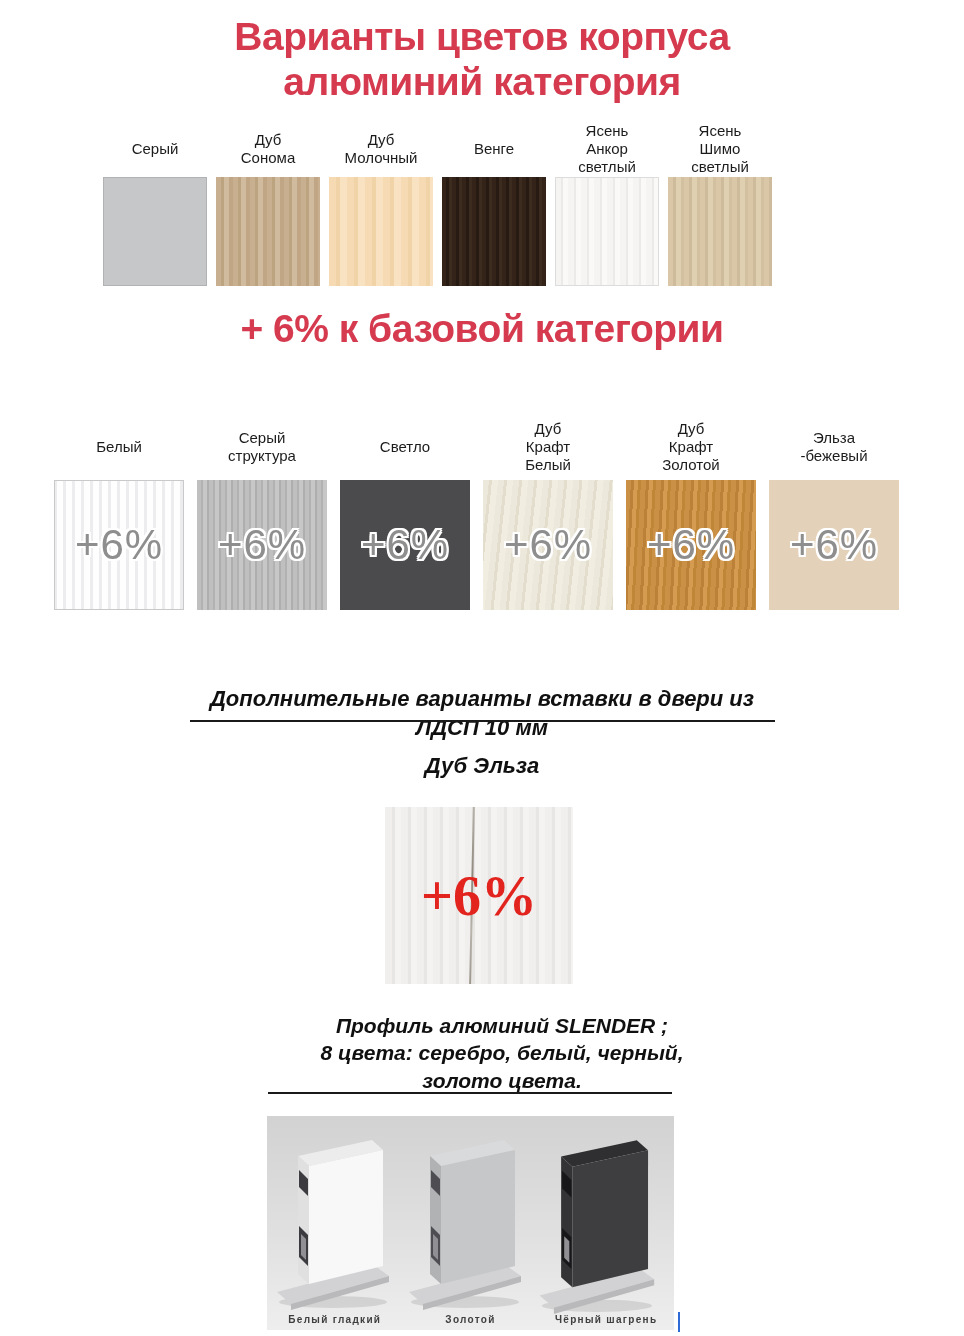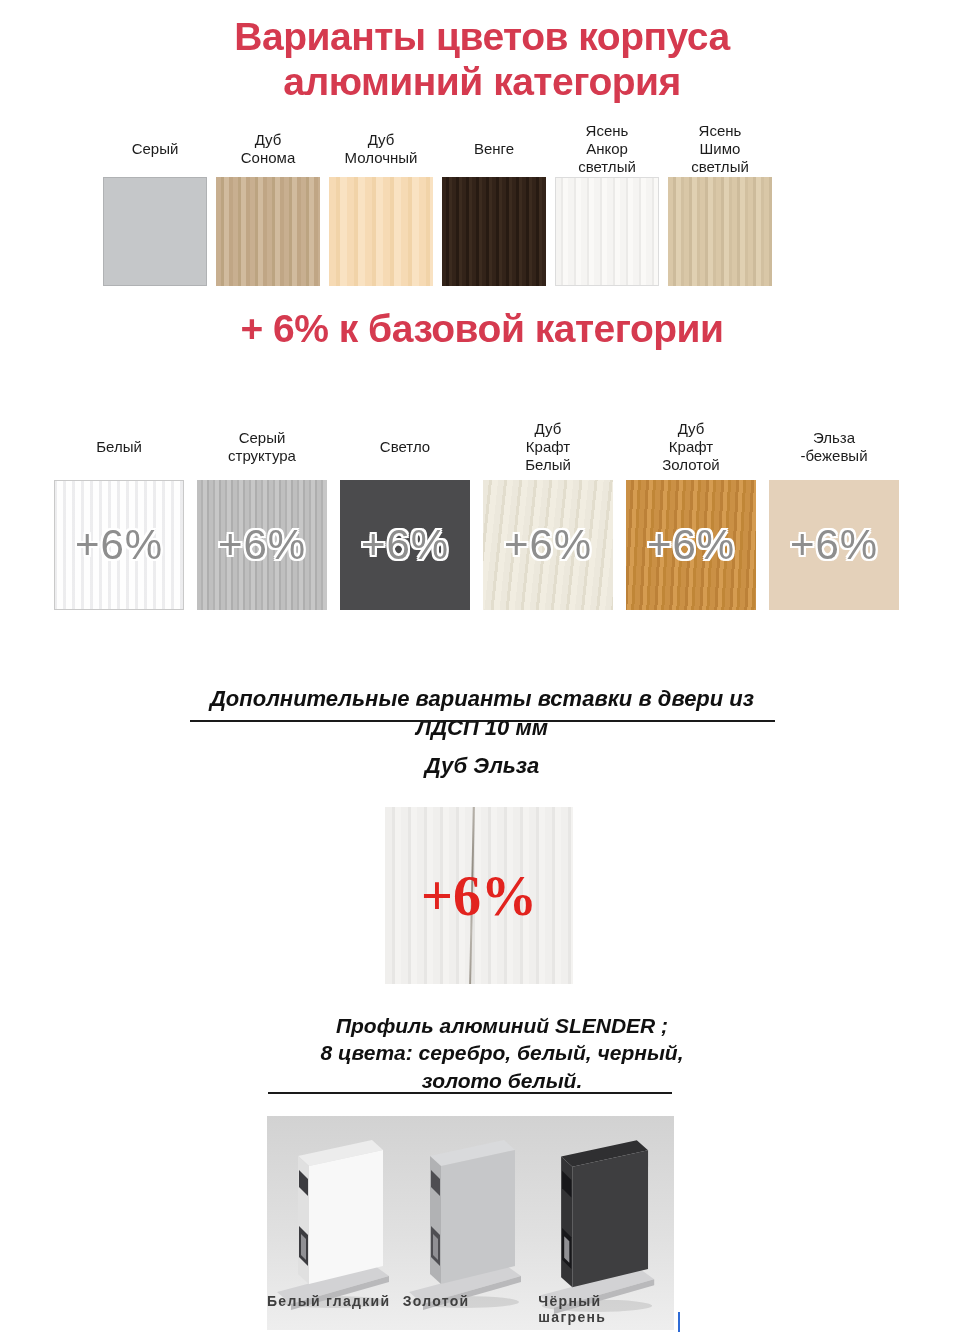--- a/index.html
+++ b/index.html
@@ -67,21 +67,21 @@
 
   
   .photo{position:absolute;top:1116px;left:267px;width:407px;height:214px;
          background:linear-gradient(180deg,#d2d2d2 0%,#e0e0e0 55%,#eeeeee 100%);}
   .pwrap{position:absolute;top:18px;}
   .pw1{left:8px;}
   .pw2{left:140px;}
   .pw3{left:268px;}
   .pwrap svg{display:block;}
   .photo-labels{position:absolute;left:0;right:0;bottom:5px;display:flex;}
-  .photo-label{flex:1;text-align:left;font-size:14px;font-weight:bold;letter-spacing:1.3px;color:#3f3f3f;}
+  .photo-label{flex:1;text-align:center;font-size:10px;font-weight:bold;letter-spacing:1.3px;color:#3f3f3f;}
 
   
   [data-variant="white"] .p-front{fill:#f8f8f8;}
   [data-variant="white"] .p-top{fill:#ececec;}
   [data-variant="white"] .p-end{fill:#e0e0e0;}
   [data-variant="white"] .p-hollow{fill:#3c3c40;}
   [data-variant="silver"] .p-front{fill:#c6c7c9;}
   [data-variant="silver"] .p-top{fill:#d9dadc;}
   [data-variant="silver"] .p-end{fill:#b1b2b4;}
   [data-variant="silver"] .p-hollow{fill:#4e4e52;}
@@ -195,21 +195,21 @@
   <div class="divider div1"></div>
 
   <div class="elza-title">Дуб Эльза</div>
   <div class="swatch elza-swatch" data-tex="elza">
     <span class="elza-pct">+6%</span>
   </div>
 
   <div class="note note2">
     <div>Профиль алюминий SLENDER ;</div>
     <div>8 цвета: серебро, белый, черный,</div>
-    <div>золото белый.</div>
+    <div>золото цвета.</div>
   </div>
   <div class="divider div2"></div>
 
   <div class="photo">
 
     <div class="pwrap pw1" data-variant="white">
       <svg width="124" height="178" viewBox="0 0 124 178">
         <ellipse class="p-shadow" cx="58" cy="168" rx="54" ry="6"></ellipse>
         <polygon class="p-foot-top" points="2,158 100,132 114,142 16,170"></polygon>
         <polygon class="p-foot-front" points="16,170 114,142 114,148 16,176"></polygon>

